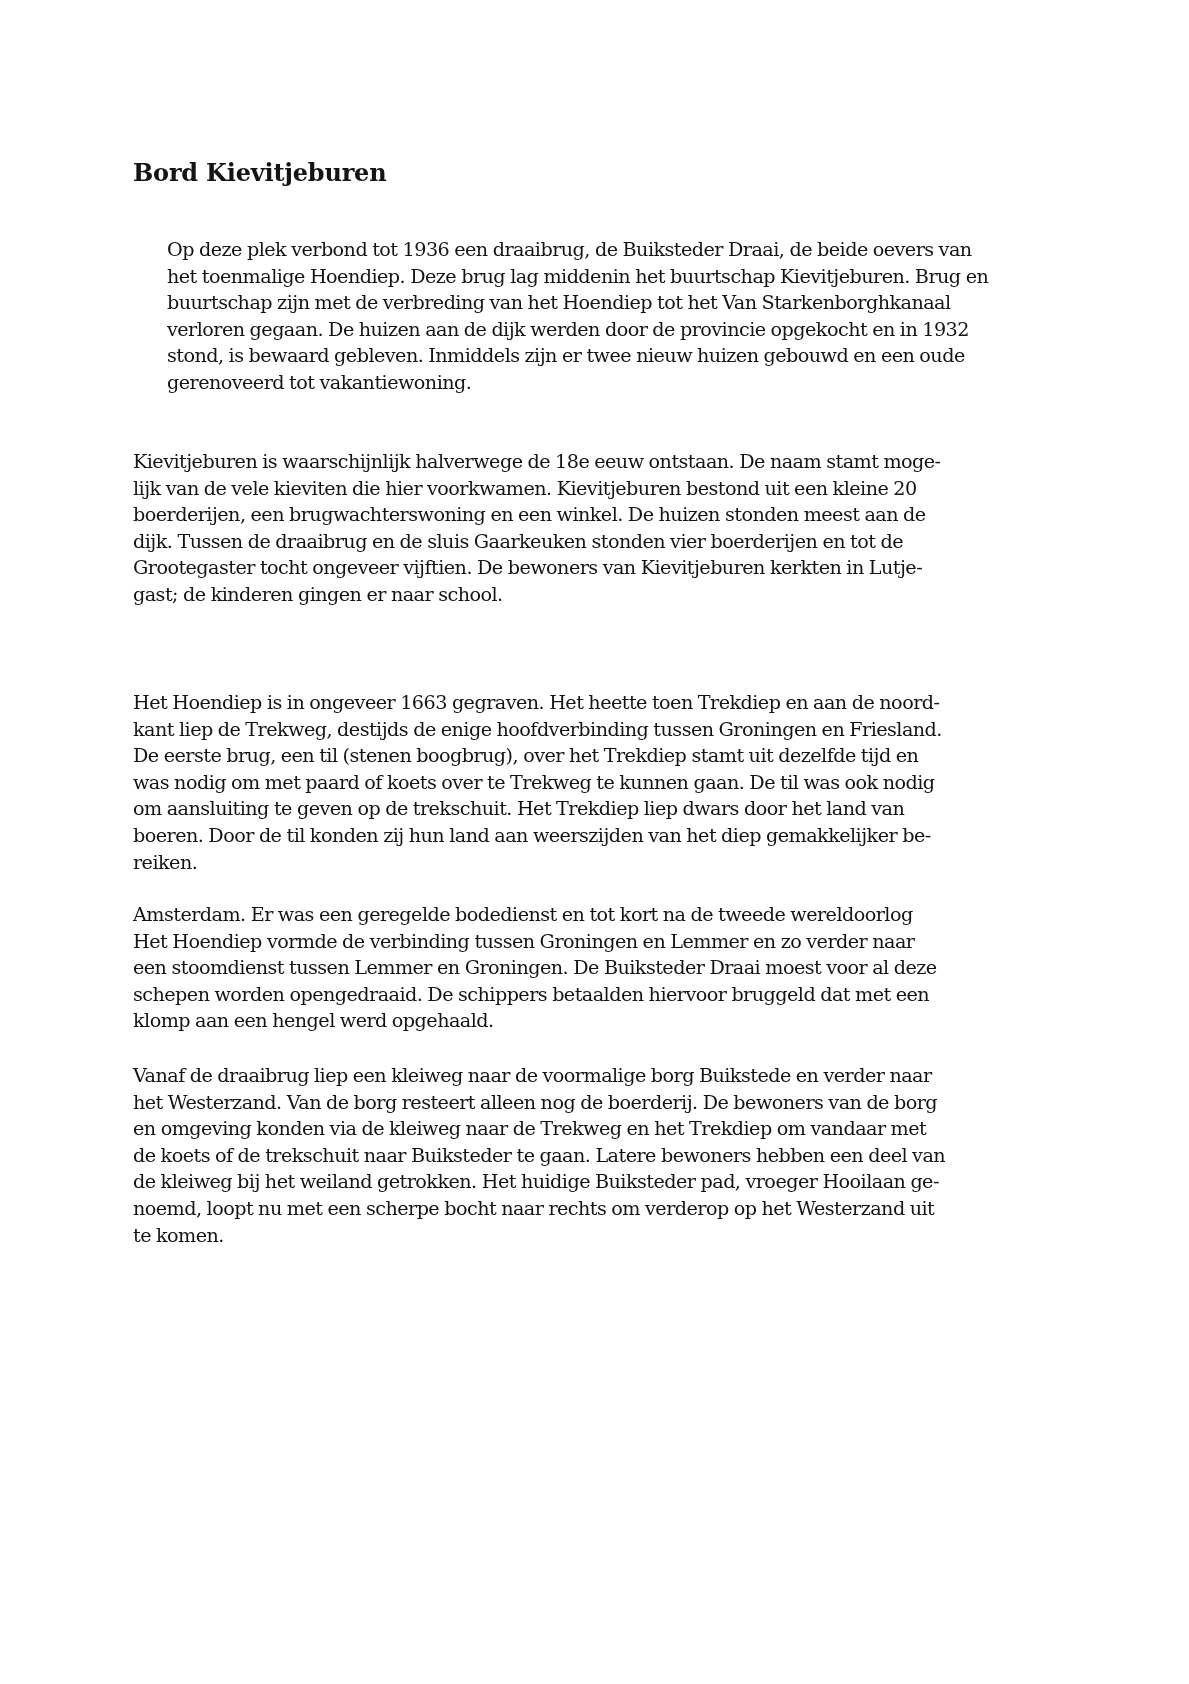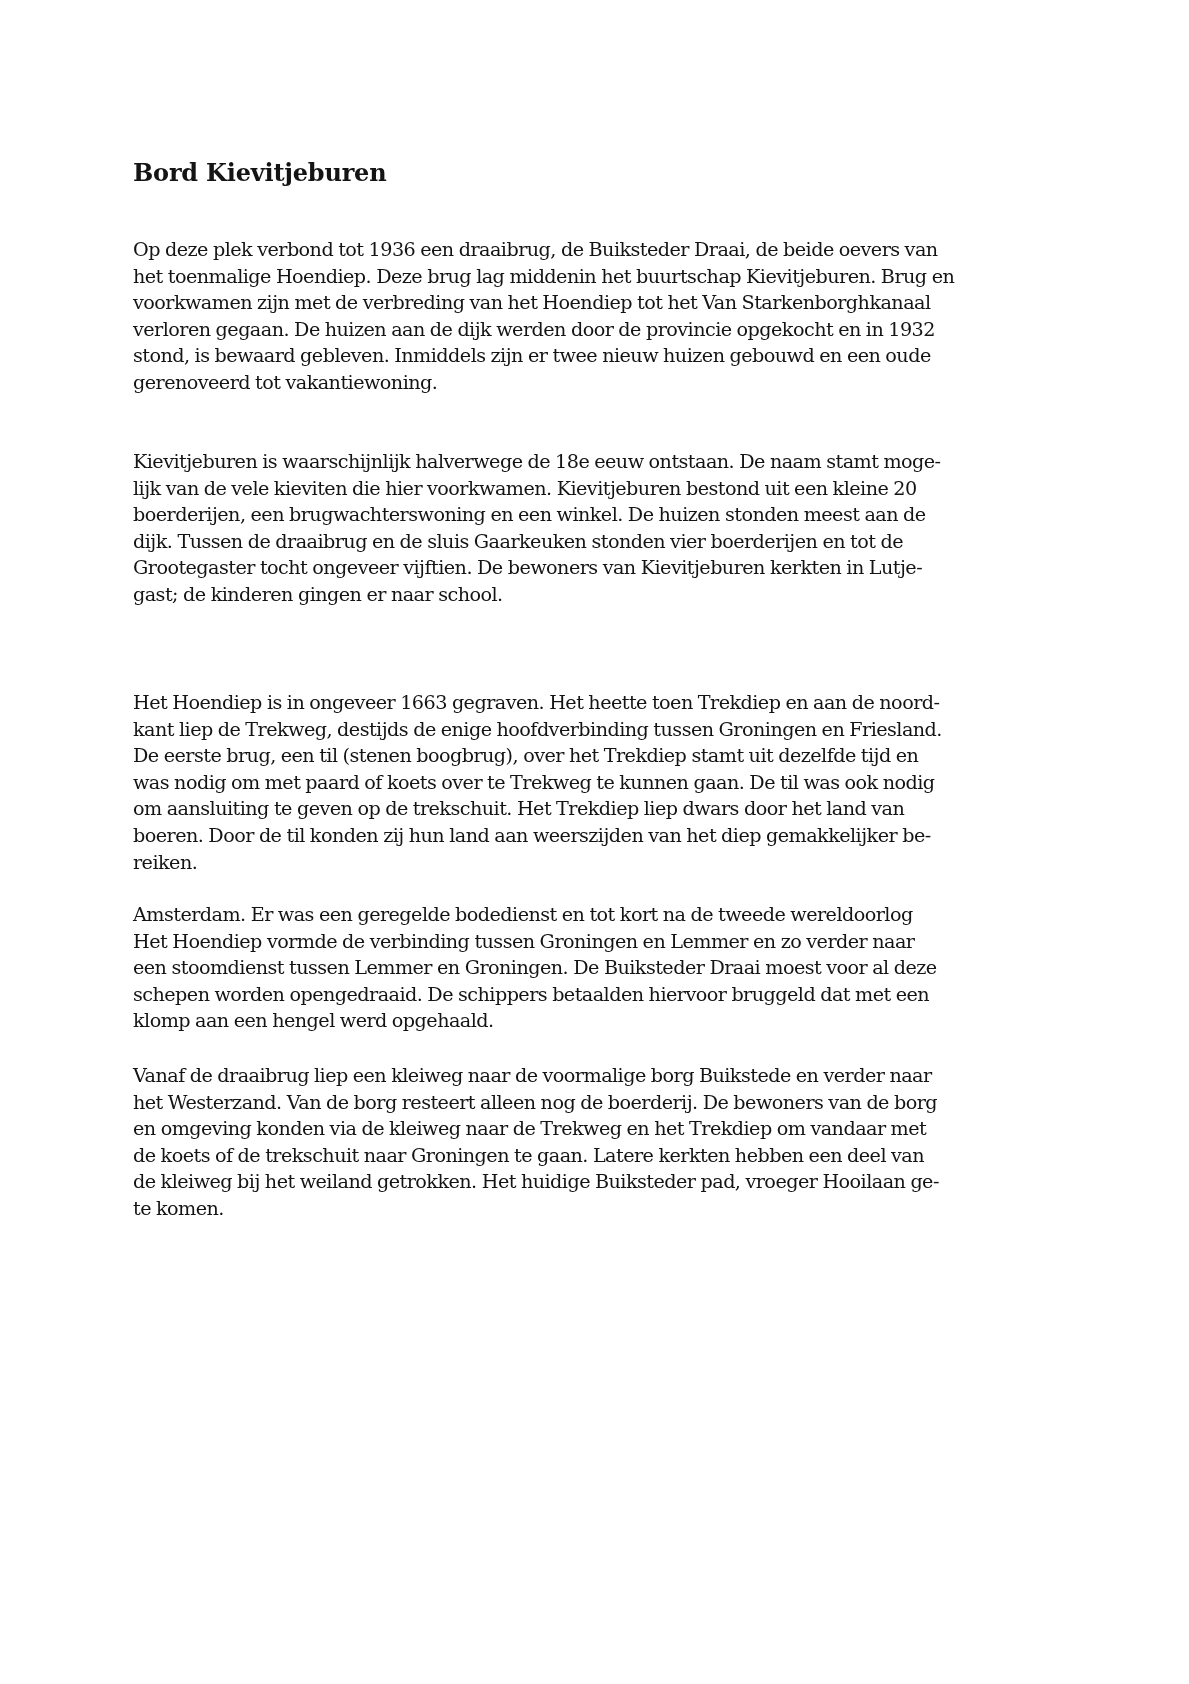--- a/index.html
+++ b/index.html
@@ -38,36 +38,36 @@
       margin: 0;
       font-size: 19.2px;
       line-height: 26.6px;
       letter-spacing: -0.55px;
       word-spacing: -0.5px;
     }
     .line {
       display: block;
       white-space: nowrap;
     }
-    #p0 { top: 237px; }
+    #p0 { top: 237px; margin-left: 34px; }
     #p1 { top: 449px; }
     #p2 { top: 662px; margin-top: 28px; }
     #p3 { top: 902px; }
     #p4 { top: 1063px; }
   </style>
 </head>
 <body>
 
 <div class="page">
   <h1 class="doc-title">Bord Kievitjeburen</h1>
 
   <p class="paragraph" id="p0">
     <span class="line">Op deze plek verbond tot 1936 een draaibrug, de Buiksteder Draai, de beide oevers van</span>
     <span class="line">het toenmalige Hoendiep. Deze brug lag middenin het buurtschap Kievitjeburen. Brug en</span>
-    <span class="line">voorkwamen zijn met de verbreding van het Hoendiep tot het Van Starkenborghkanaal</span>
+    <span class="line">buurtschap zijn met de verbreding van het Hoendiep tot het Van Starkenborghkanaal</span>
     <span class="line">verloren gegaan. De huizen aan de dijk werden door de provincie opgekocht en in 1932</span>
     <span class="line">stond, is bewaard gebleven. Inmiddels zijn er twee nieuw huizen gebouwd en een oude</span>
     <span class="line">gerenoveerd tot vakantiewoning.</span>
   </p>
 
   <p class="paragraph" id="p1">
     <span class="line">Kievitjeburen is waarschijnlijk halverwege de 18e eeuw ontstaan. De naam stamt moge-</span>
     <span class="line">lijk van de vele kieviten die hier voorkwamen. Kievitjeburen bestond uit een kleine 20</span>
     <span class="line">boerderijen, een brugwachterswoning en een winkel. De huizen stonden meest aan de</span>
     <span class="line">dijk. Tussen de draaibrug en de sluis Gaarkeuken stonden vier boerderijen en tot de</span>
@@ -90,17 +90,18 @@
     <span class="line">Het Hoendiep vormde de verbinding tussen Groningen en Lemmer en zo verder naar</span>
     <span class="line">een stoomdienst tussen Lemmer en Groningen. De Buiksteder Draai moest voor al deze</span>
     <span class="line">schepen worden opengedraaid. De schippers betaalden hiervoor bruggeld dat met een</span>
     <span class="line">klomp aan een hengel werd opgehaald.</span>
   </p>
 
   <p class="paragraph" id="p4">
     <span class="line">Vanaf de draaibrug liep een kleiweg naar de voormalige borg Buikstede en verder naar</span>
     <span class="line">het Westerzand. Van de borg resteert alleen nog de boerderij. De bewoners van de borg</span>
     <span class="line">en omgeving konden via de kleiweg naar de Trekweg en het Trekdiep om vandaar met</span>
-    <span class="line">de koets of de trekschuit naar Groningen te gaan. Latere kerkten hebben een deel van</span>
+    <span class="line">de koets of de trekschuit naar Buiksteder te gaan. Latere bewoners hebben een deel van</span>
     <span class="line">de kleiweg bij het weiland getrokken. Het huidige Buiksteder pad, vroeger Hooilaan ge-</span>
+    <span class="line">noemd, loopt nu met een scherpe bocht naar rechts om verderop op het Westerzand uit</span>
     <span class="line">te komen.</span>
   </p>
 </div>
 
 </body></html>

